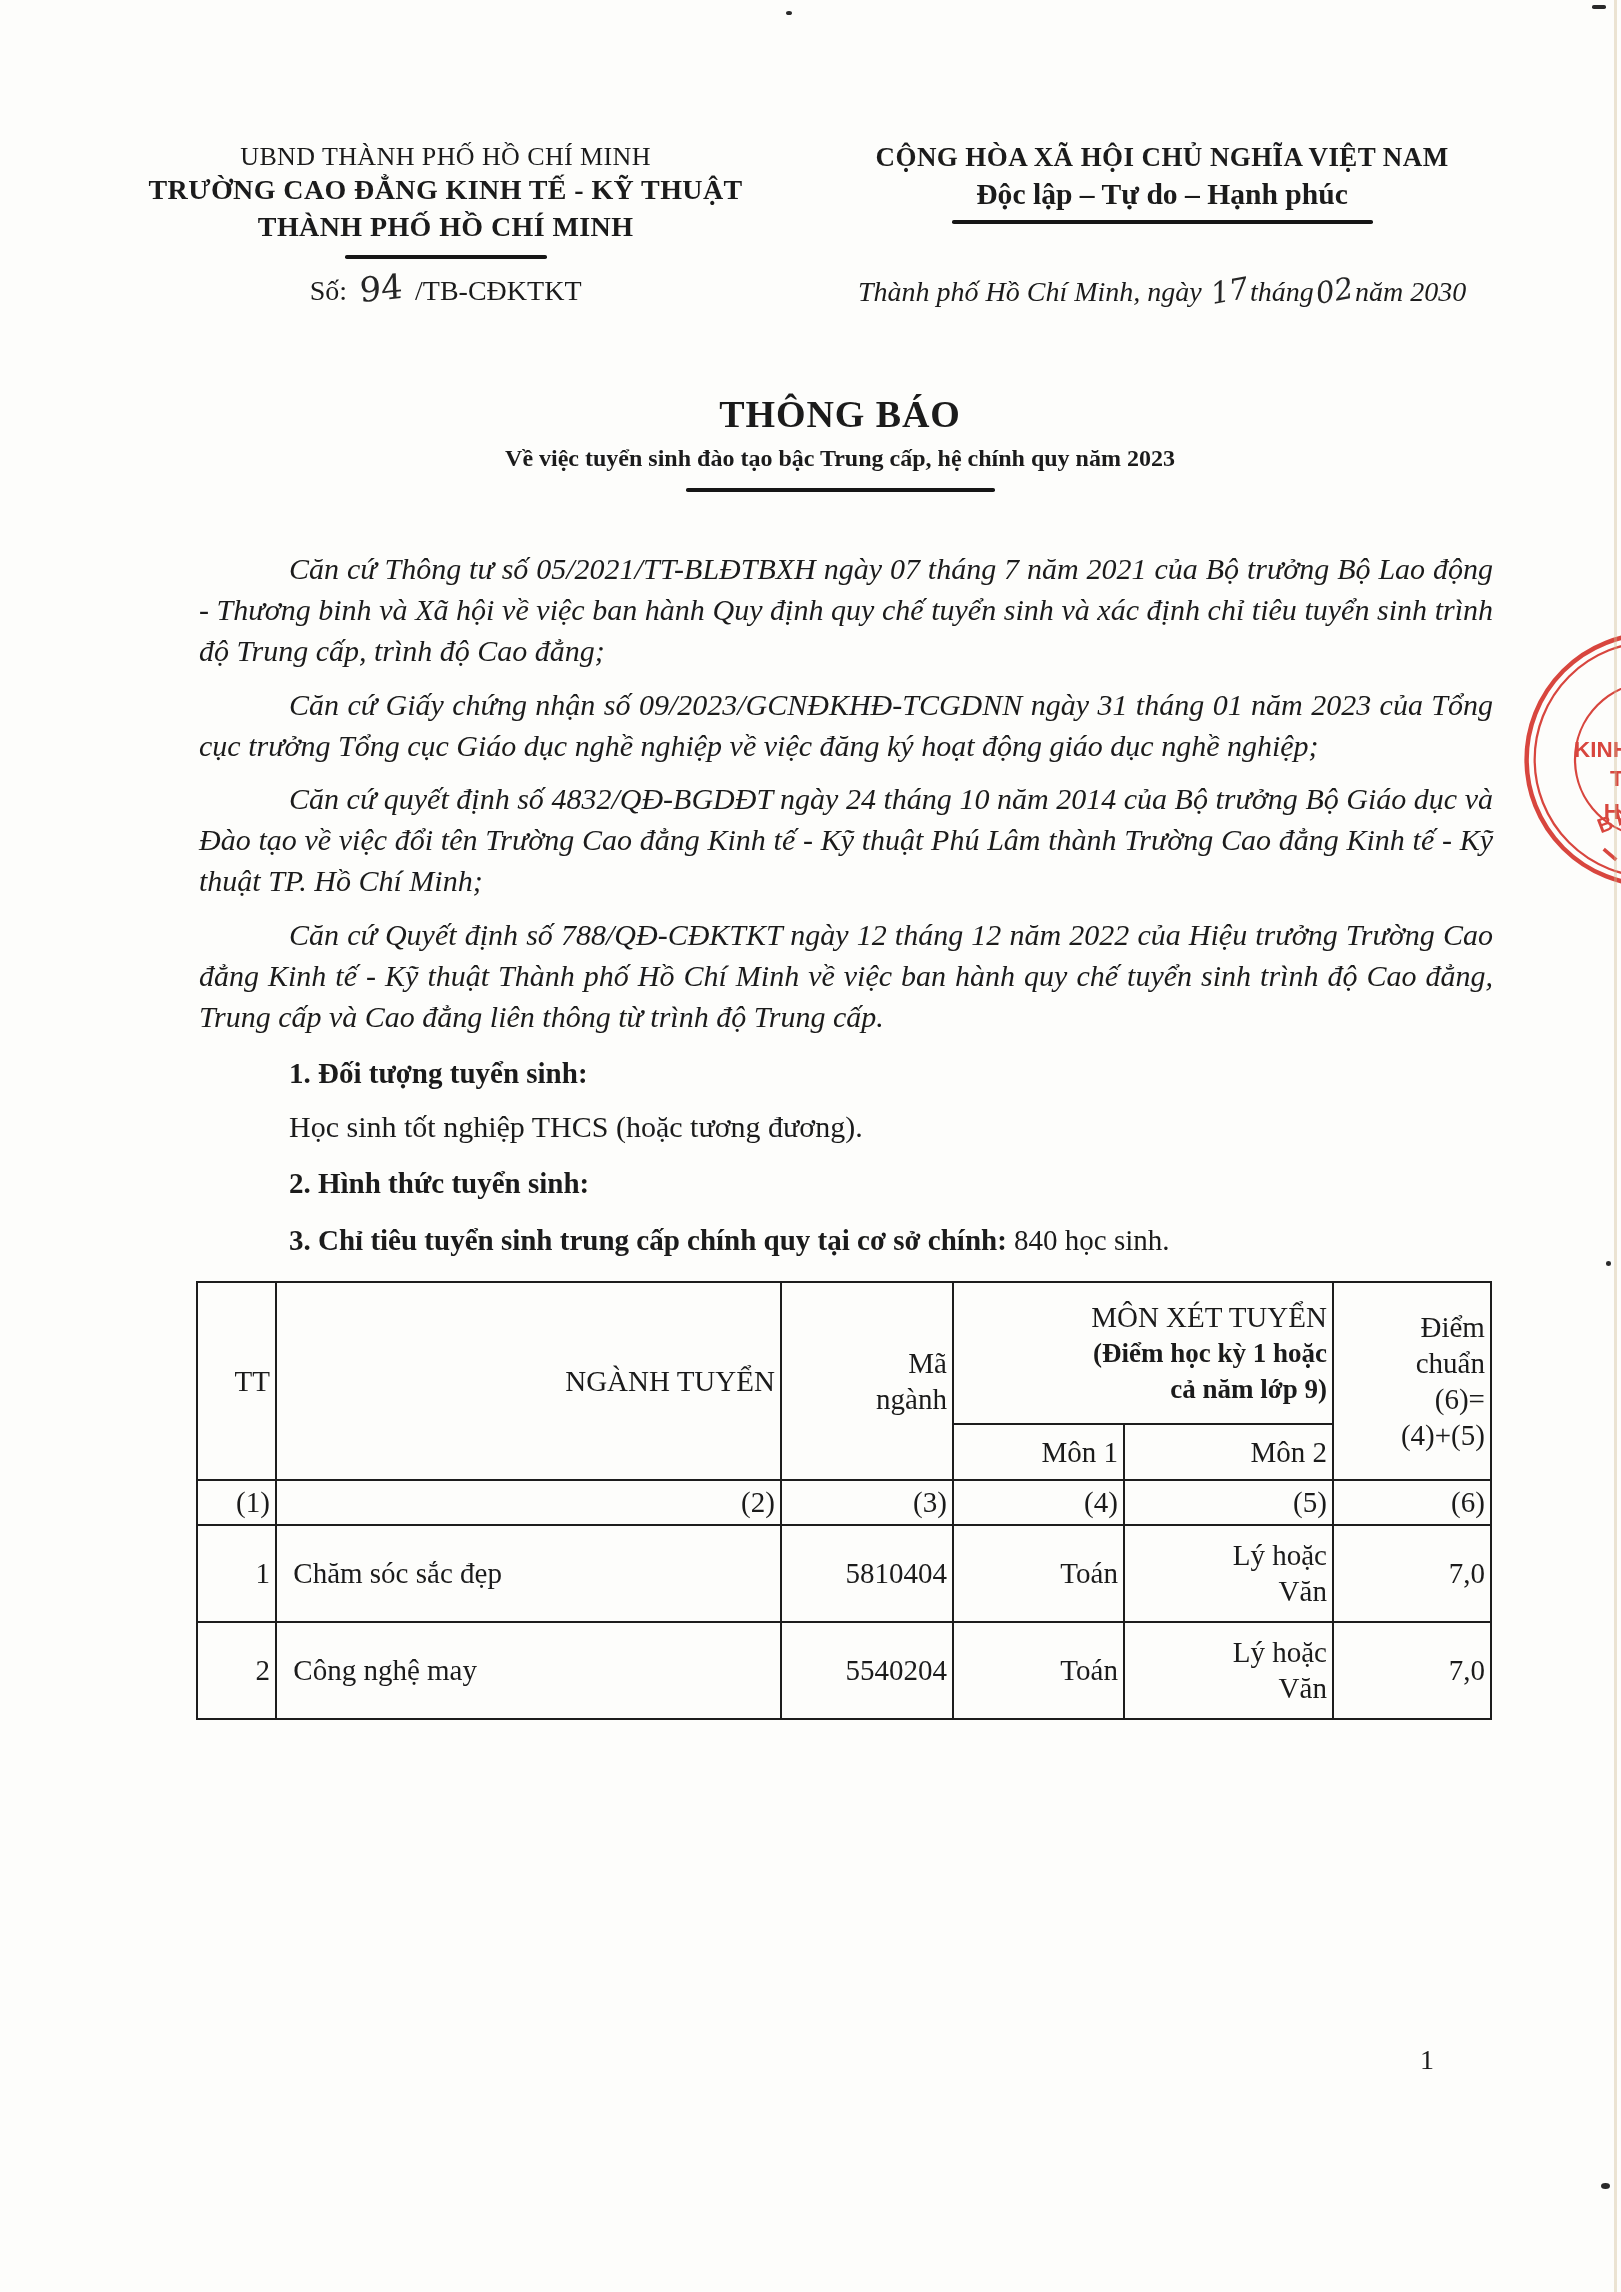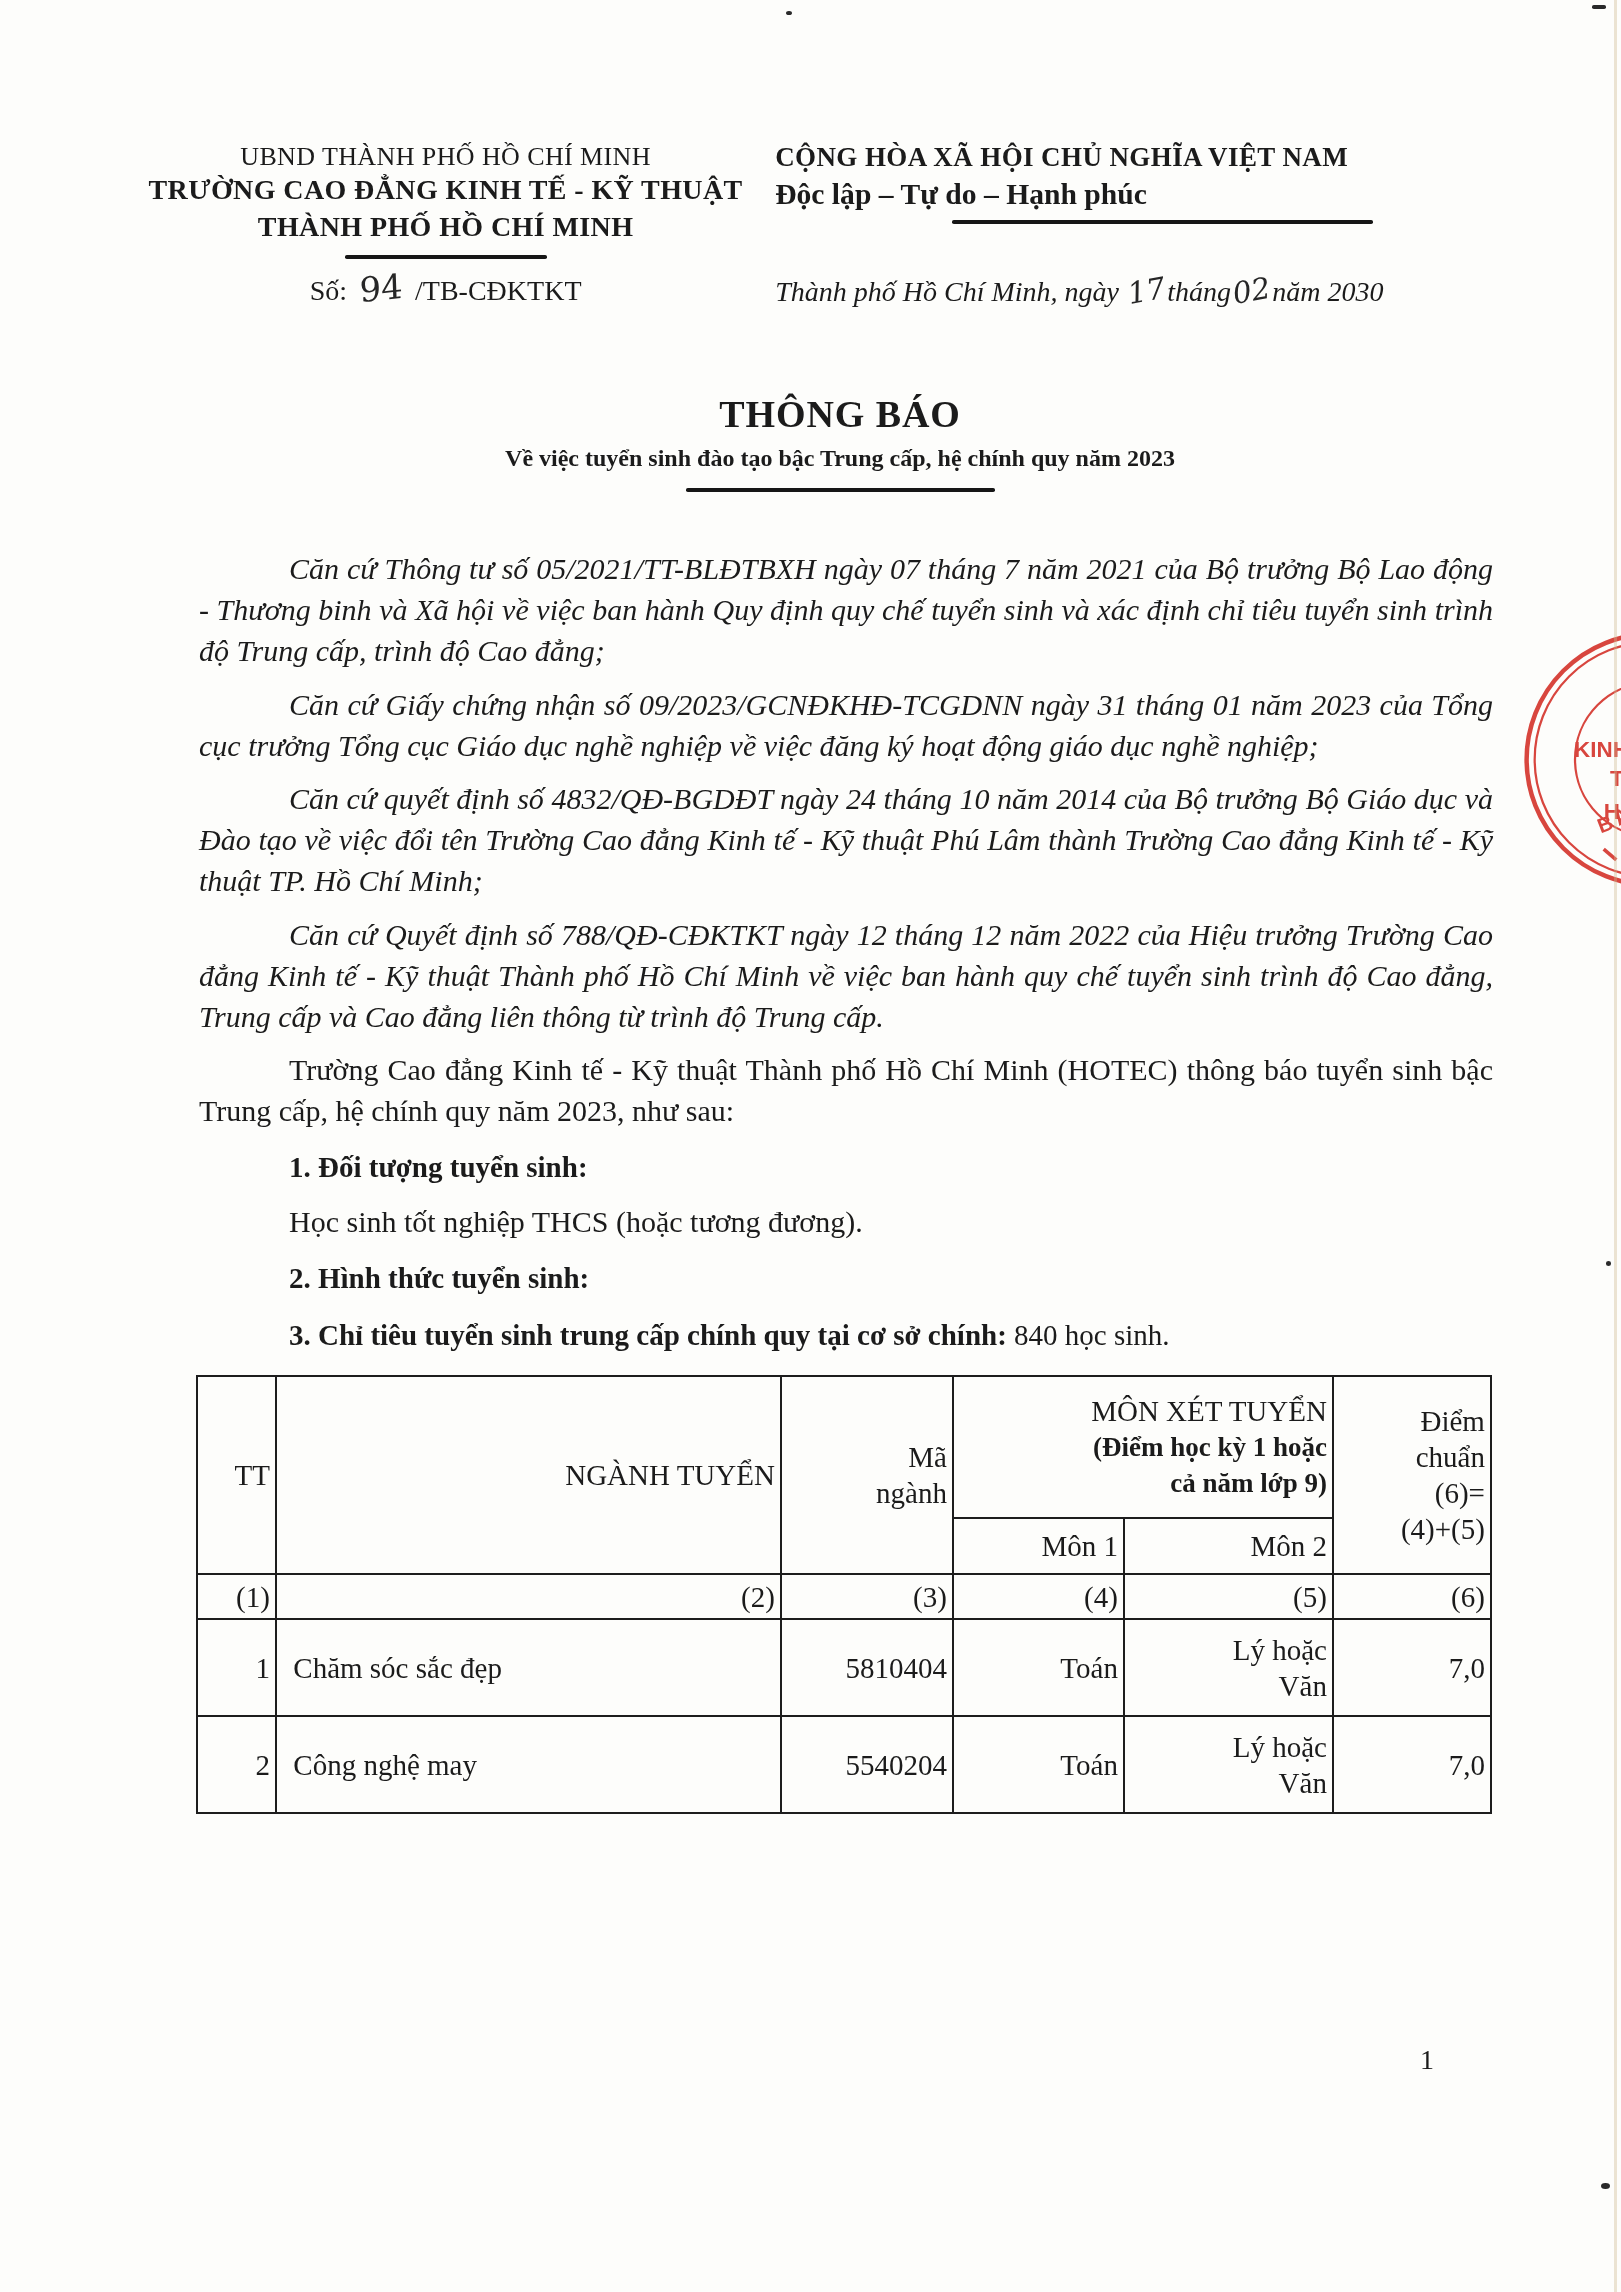--- a/index.html
+++ b/index.html
@@ -5,21 +5,21 @@
   html,body{margin:0;padding:0;background:#e8e8e8;}
   .page{
     position:relative; width:1621px; height:2293px; margin:0 auto;
     background:#fdfdfb; overflow:hidden;
     font-family:"Liberation Serif","DejaVu Serif",serif;
     color:#1b1b1b;
   }
   
   .header-row{position:absolute; top:142px; left:116px; width:1433px; display:flex;}
   .header-left{width:46%; text-align:center;}
-  .header-right{width:54%; }
+  .header-right{width:54%; text-align:center;}
   .org-line1{font-size:26px; letter-spacing:0.4px;}
   .org-line2,.org-line3{font-size:28px; font-weight:bold; letter-spacing:0.4px; line-height:1.32;}
   .rule{background:#161616; height:3.6px; border-radius:1.8px;}
   .rule-left{width:202px; margin:9px auto 0;}
   .rule-right{width:421px; margin:9px auto 0;}
   .so-line{margin-top:16px; font-size:28px;}
   .handwrite{
     display:inline-block; font-family:"DejaVu Serif",serif; font-size:34px;
     transform:rotate(-6deg) skewX(-4deg); font-weight:400; line-height:0;
     padding:0 5.4px; color:#262626;
@@ -92,21 +92,20 @@
     <div class="doc-title">THÔNG BÁO</div>
     <div class="doc-subtitle">Về việc tuyển sinh đào tạo bậc Trung cấp, hệ chính quy năm 2023</div>
     <div class="title-rule"></div>
   </div>
 
   <div class="body-col">
     <p class="cancu">Căn cứ Thông tư số 05/2021/TT-BLĐTBXH ngày 07 tháng 7 năm 2021 của Bộ trưởng Bộ Lao động - Thương binh và Xã hội về việc ban hành Quy định quy chế tuyển sinh và xác định chỉ tiêu tuyển sinh trình độ Trung cấp, trình độ Cao đẳng;</p>
     <p class="cancu">Căn cứ Giấy chứng nhận số 09/2023/GCNĐKHĐ-TCGDNN ngày 31 tháng 01 năm 2023 của Tổng cục trưởng Tổng cục Giáo dục nghề nghiệp về việc đăng ký hoạt động giáo dục nghề nghiệp;</p>
     <p class="cancu">Căn cứ quyết định số 4832/QĐ-BGDĐT ngày 24 tháng 10 năm 2014 của Bộ trưởng Bộ Giáo dục và Đào tạo về việc đổi tên Trường Cao đẳng Kinh tế - Kỹ thuật Phú Lâm thành Trường Cao đẳng Kinh tế - Kỹ thuật TP. Hồ Chí Minh;</p>
     <p class="cancu">Căn cứ Quyết định số 788/QĐ-CĐKTKT ngày 12 tháng 12 năm 2022 của Hiệu trưởng Trường Cao đẳng Kinh tế - Kỹ thuật Thành phố Hồ Chí Minh về việc ban hành quy chế tuyển sinh trình độ Cao đẳng, Trung cấp và Cao đẳng liên thông từ trình độ Trung cấp.</p>
-    <p>Trường Cao đẳng Kinh tế - Kỹ thuật Thành phố Hồ Chí Minh (HOTEC) thông báo tuyển sinh bậc Trung cấp, hệ chính quy năm 2023, như sau:</p>
 
     <div class="sec-head">1. Đối tượng tuyển sinh:</div>
     <div class="sec-body">Học sinh tốt nghiệp THCS (hoặc tương đương).</div>
     <div class="sec-head">2. Hình thức tuyển sinh:</div>
     <div class="sec-head"><span>3. Chỉ tiêu tuyển sinh trung cấp chính quy tại cơ sở chính:</span><span class="normal"> 840 học sinh.</span></div>
 
     <table class="enroll">
       <colgroup>
         <col style="width:79px">
           <col style="width:505px">

